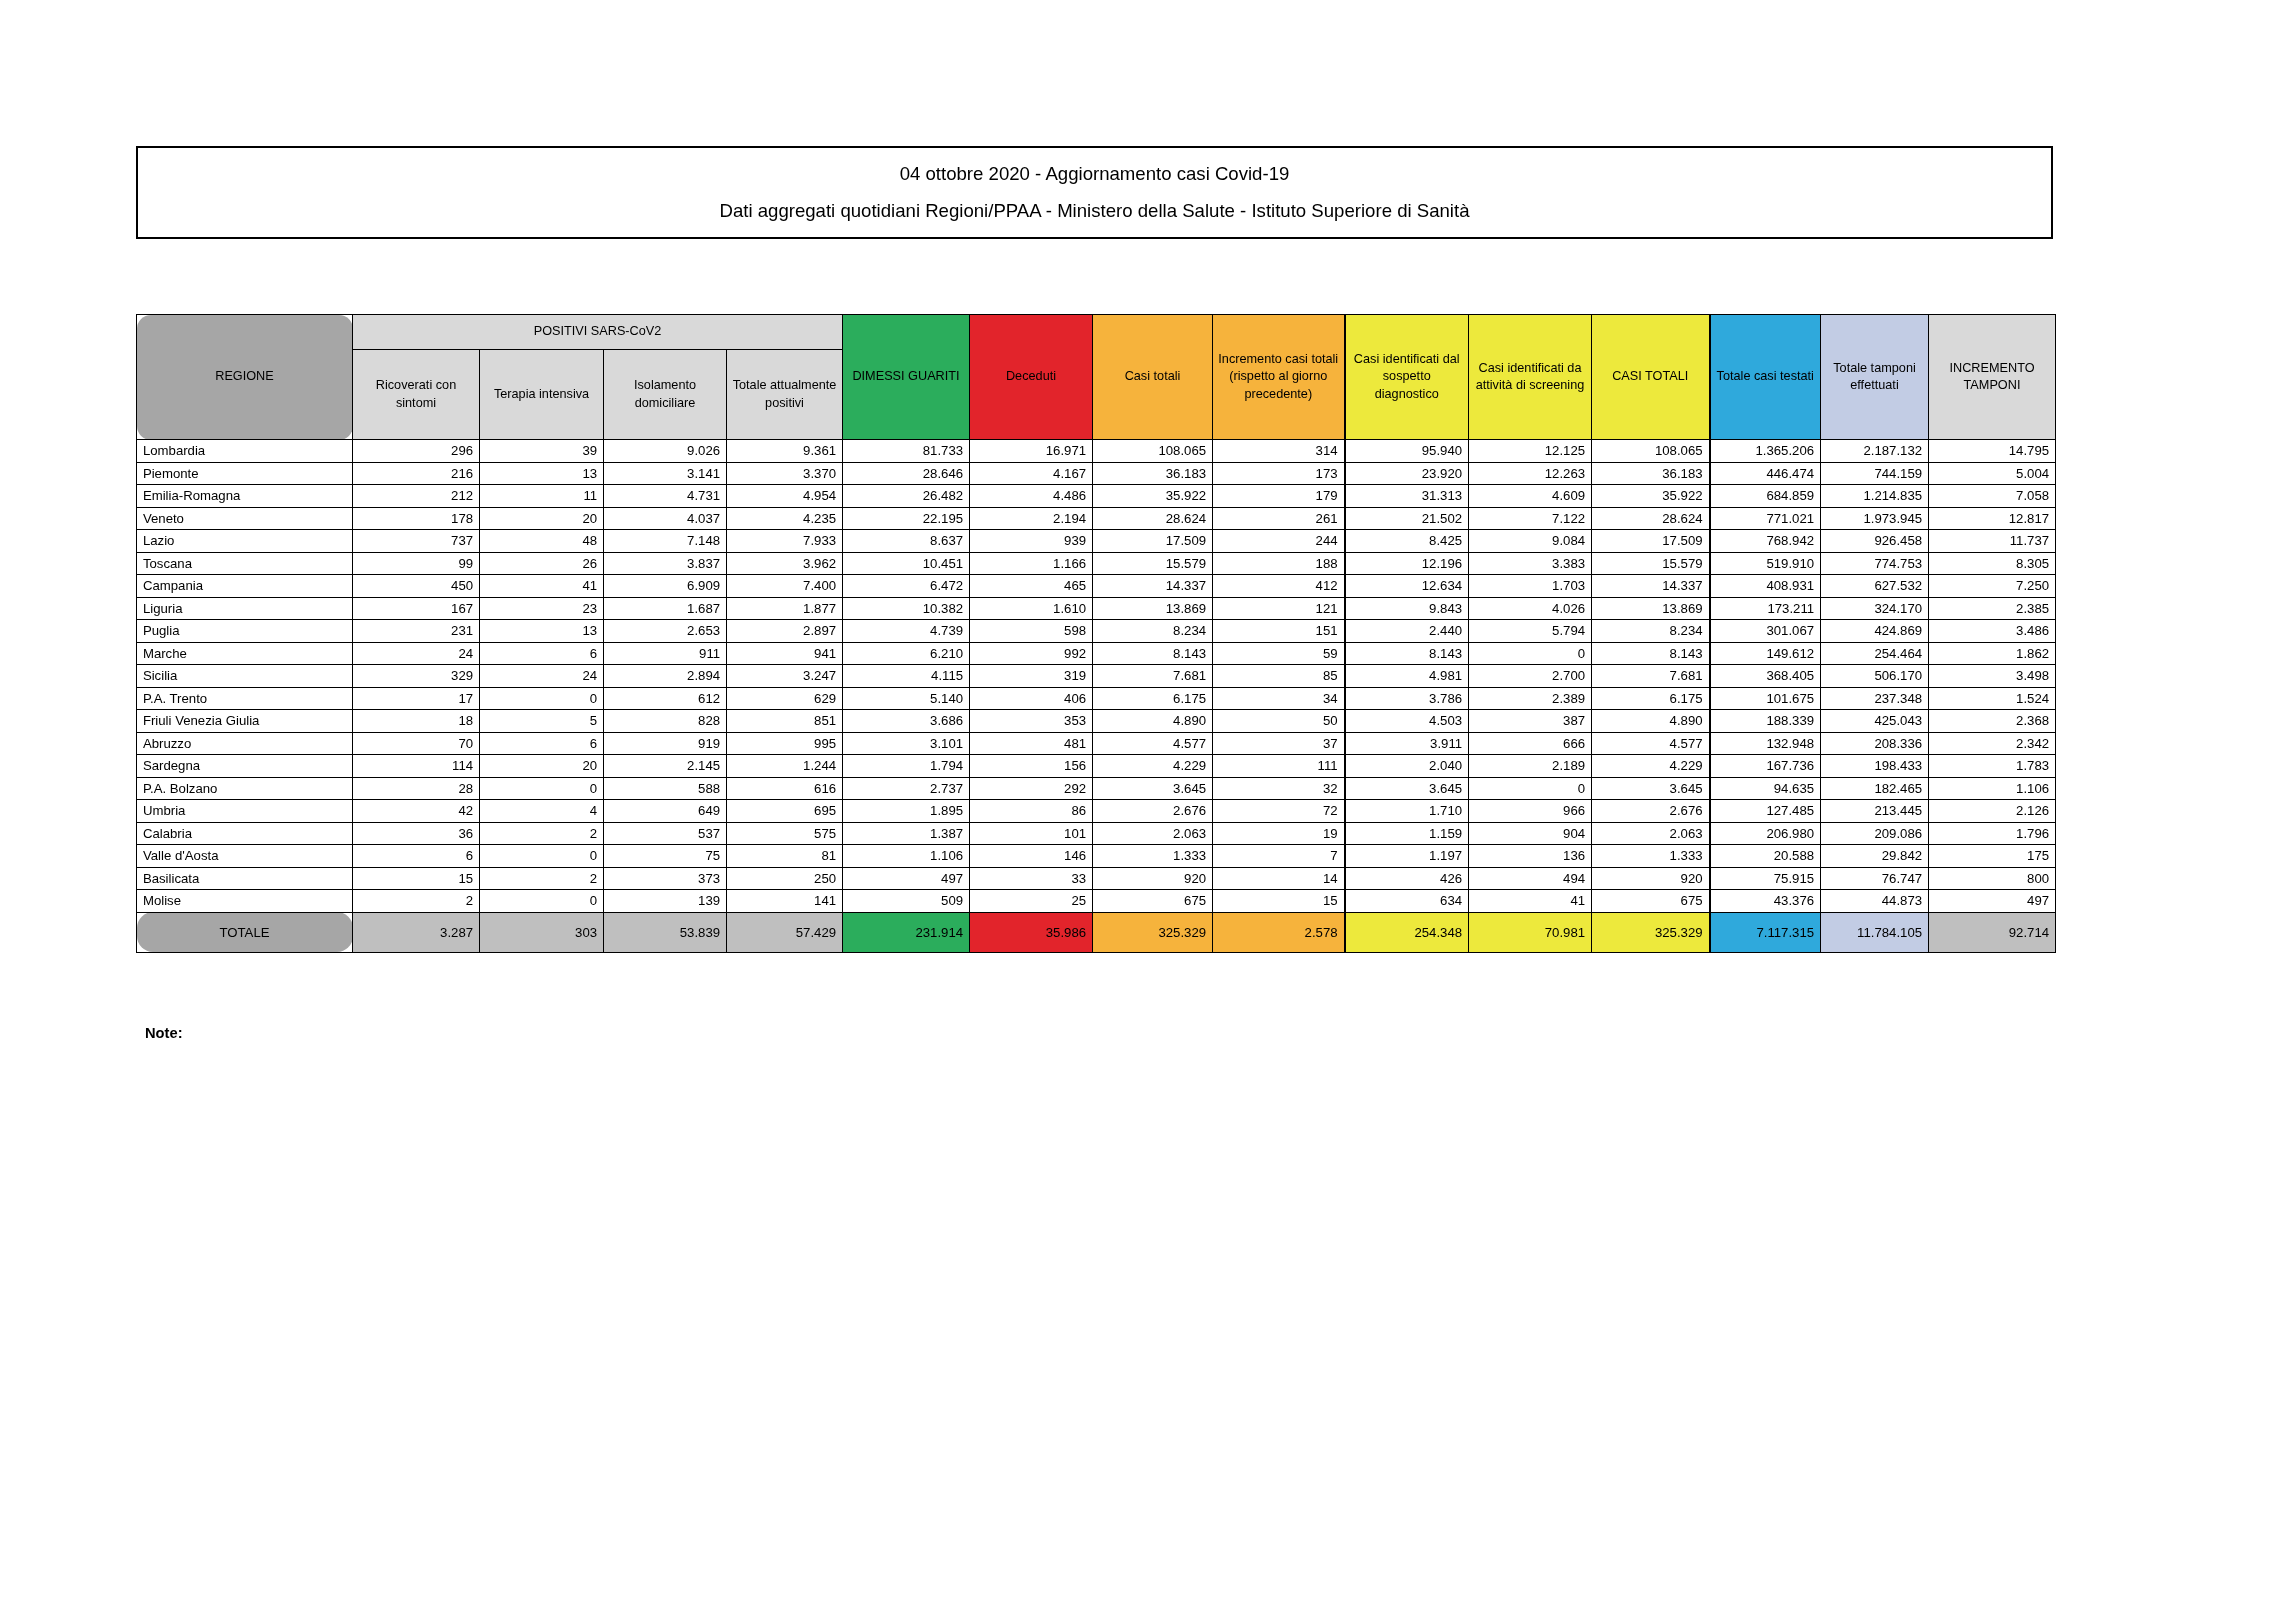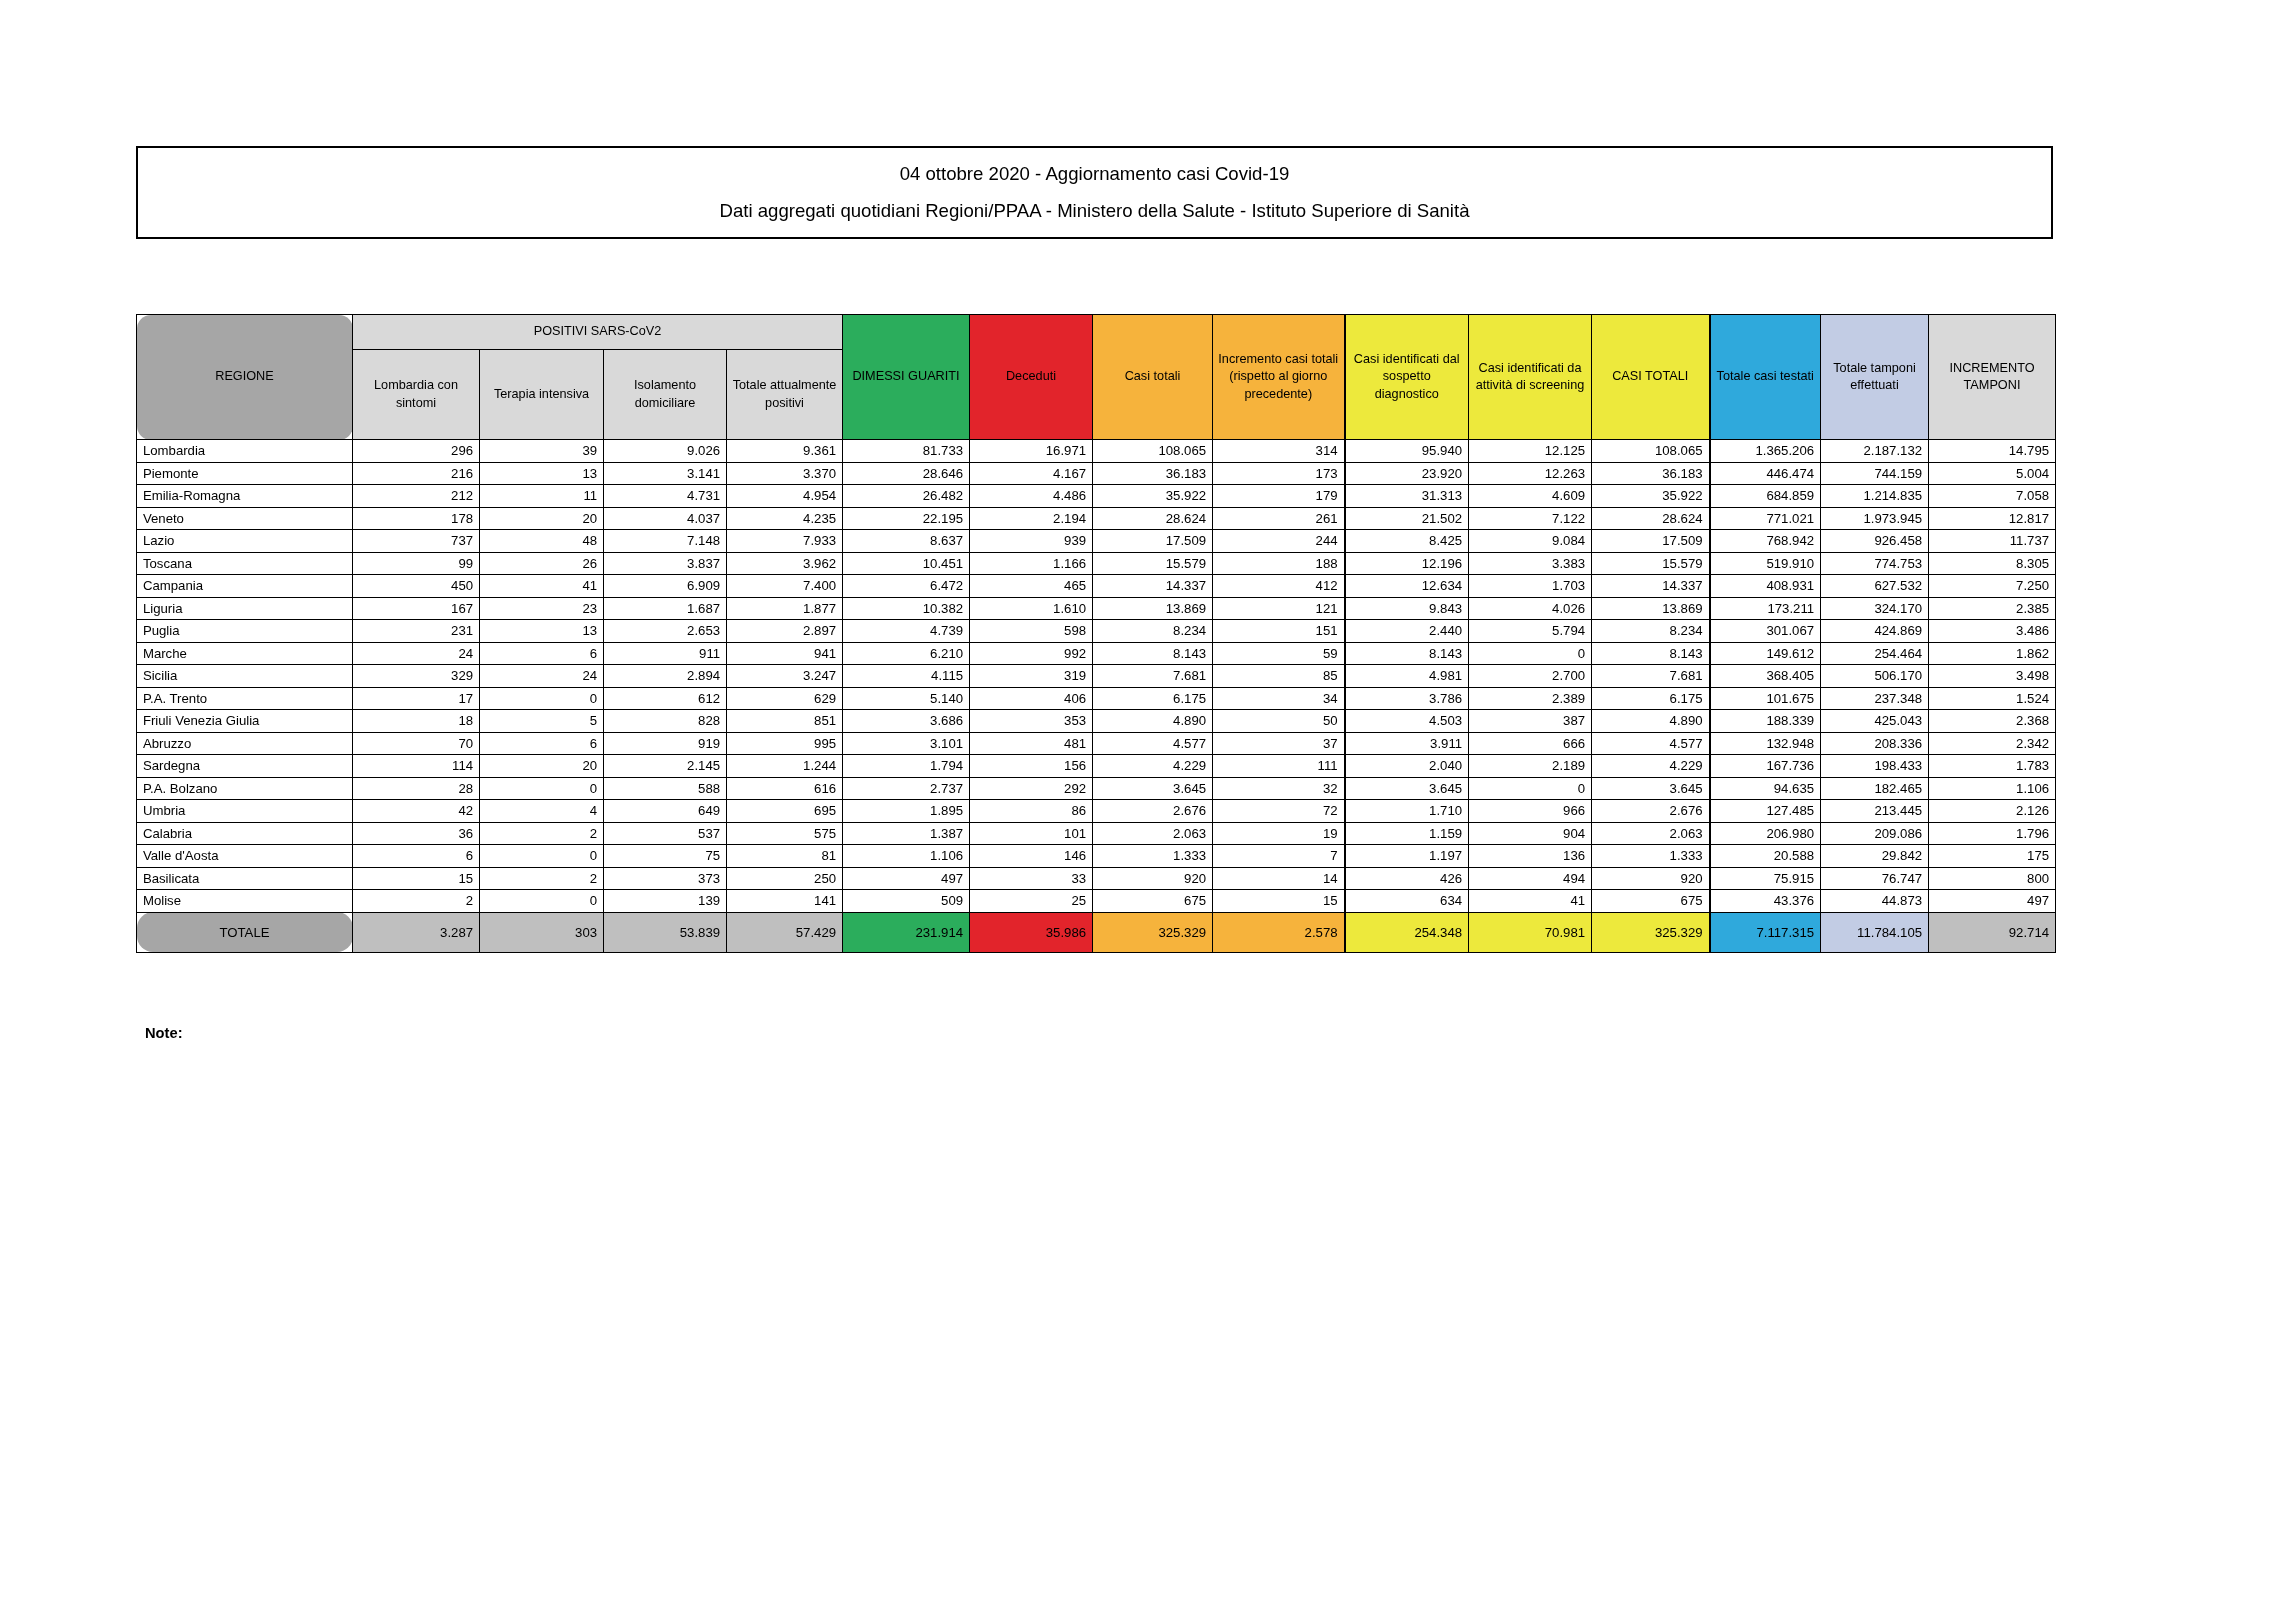--- a/index.html
+++ b/index.html
@@ -90,21 +90,21 @@
         <th rowspan="2" class="c-orange">Casi totali</th>
         <th rowspan="2" class="c-orange thick-right">Incremento casi totali (rispetto al giorno precedente)</th>
         <th rowspan="2" class="c-yellow">Casi identificati dal sospetto diagnostico</th>
         <th rowspan="2" class="c-yellow">Casi identificati da attività di screening</th>
         <th rowspan="2" class="c-yellow thick-right">CASI TOTALI</th>
         <th rowspan="2" class="c-blue">Totale casi testati</th>
         <th rowspan="2" class="c-peri">Totale tamponi effettuati</th>
         <th rowspan="2" class="sub">INCREMENTO TAMPONI</th>
       </tr>
       <tr class="sub-row">
-        <th class="sub">Lombardia con sintomi</th>
+        <th class="sub">Ricoverati con sintomi</th>
         <th class="sub">Terapia intensiva</th>
         <th class="sub">Isolamento domiciliare</th>
         <th class="sub">Totale attualmente positivi</th>
       </tr>
     </thead>
     <tbody>
         <tr>
           <td class="region">Lombardia</td>
           <td class="num">296</td>
           <td class="num">39</td>

